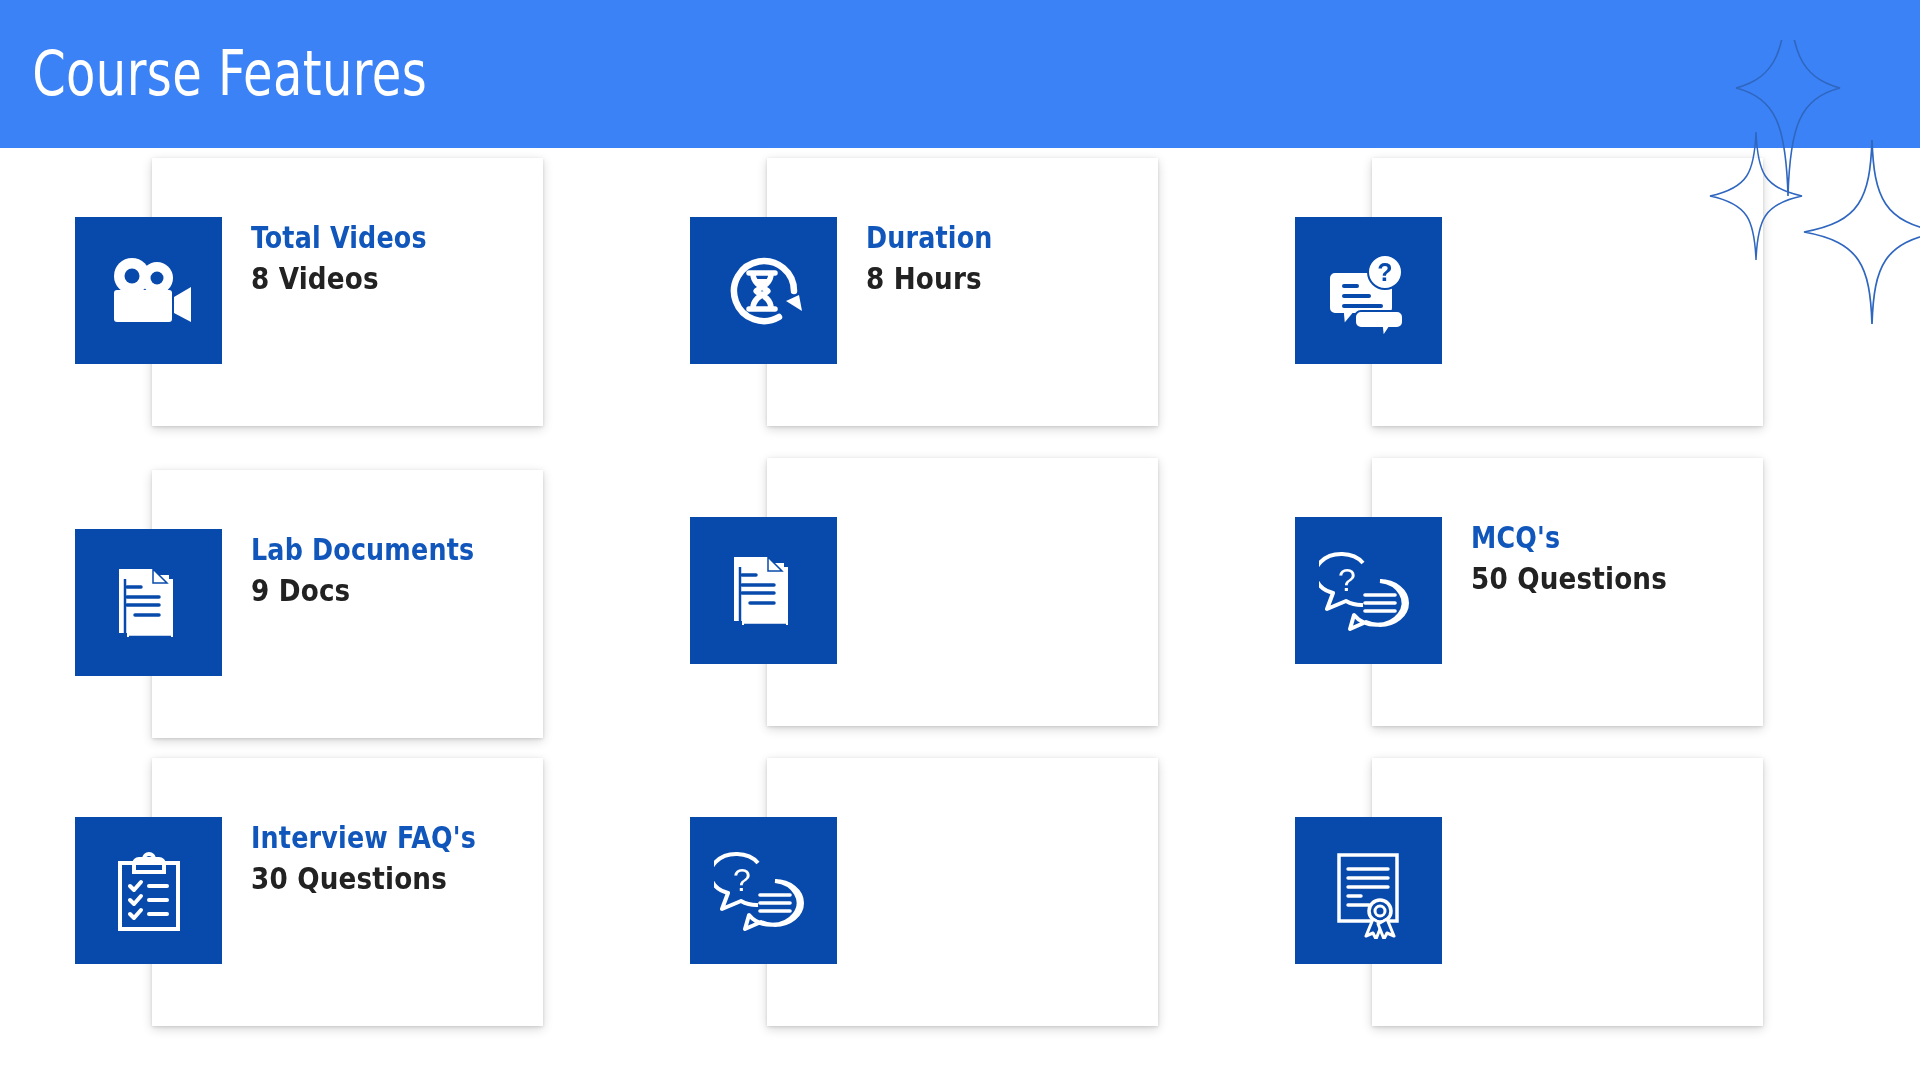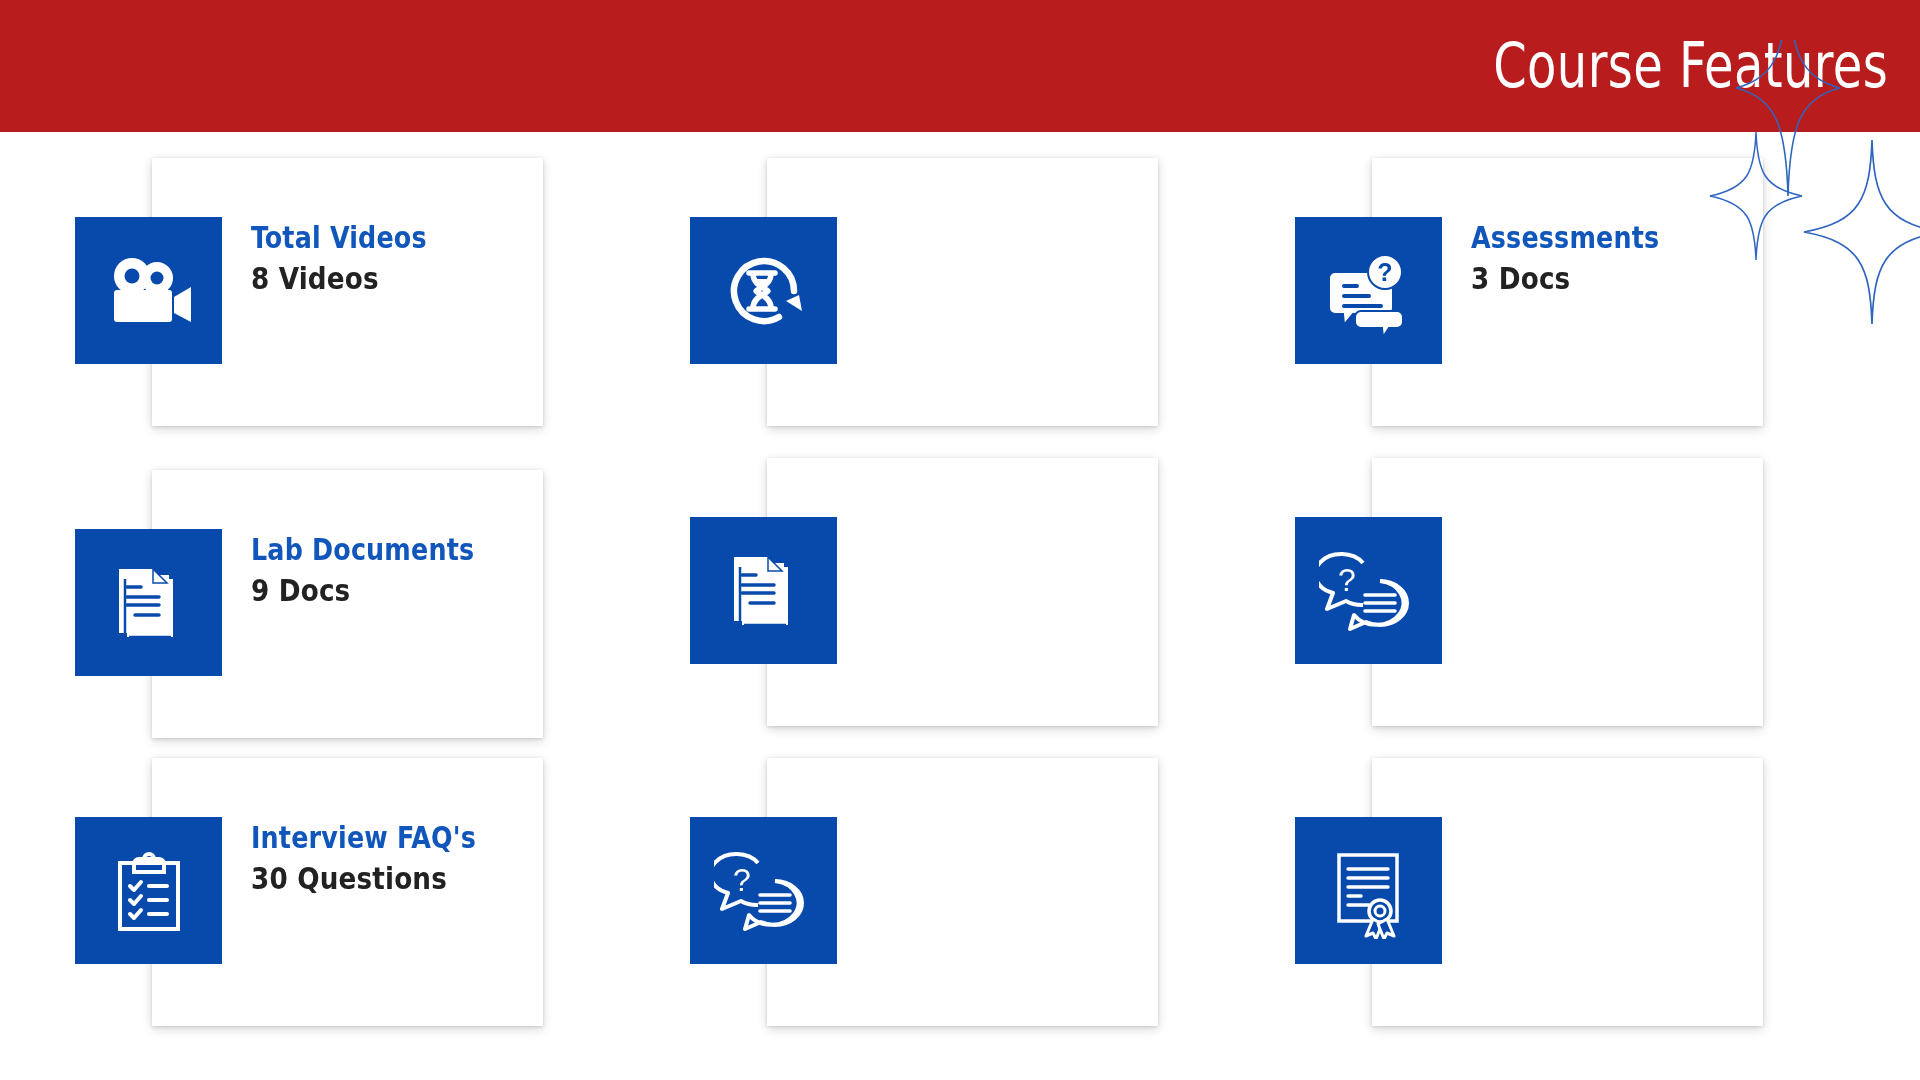--- a/index.html
+++ b/index.html
@@ -13,25 +13,25 @@
     overflow: hidden;
     font-family: "Liberation Sans", sans-serif;
     position: relative;
   }
 
   
   .header {
     position: absolute;
     left: 0; top: 0;
     width: 1920px;
-    height: 132px;
-    background: #b91c1c;
+    height: 148px;
+    background: #3b82f6;
     display: flex;
     align-items: center;
-    justify-content: flex-end;
+    justify-content: flex-start;
     overflow: hidden;
     z-index: 5;
   }
   .header-title {
     color: #ffffff;
     font-family: "Liberation Sans Narrow", "DejaVu Sans Condensed", "Liberation Sans", sans-serif;
     font-size: 62px;
     font-weight: 400;
     letter-spacing: 0.5px;
     transform: scaleX(0.86);
@@ -177,20 +177,24 @@
         <path d="M70 58 L83 52 L86 68 Z" fill="#ffffff"></path>
         <g fill="none" stroke="#ffffff" stroke-width="5.5" stroke-linecap="round" stroke-linejoin="round">
           <line x1="33" y1="30" x2="59" y2="30"></line>
           <line x1="33" y1="66" x2="59" y2="66"></line>
           <path d="M37 31 C37 43, 52 46, 52 48 C52 50, 37 53, 37 65"></path>
           <path d="M55 31 C55 43, 40 46, 40 48 C40 50, 55 53, 55 65"></path>
         </g>
         <path d="M40 36 L52 36 L46 43 Z" fill="#ffffff"></path>
       </svg>
     </div>
+    <div class="card-text">
+      <div class="card-title">Duration</div>
+      <div class="card-value">8 Hours</div>
+    </div>
   </div>
 
   <div class="card-wrap" style="left:1295px; top:40px;">
     <div class="card"></div>
     <div class="icon-box">
       <svg width="100" height="100" viewBox="0 0 100 100">
         <g fill="#ffffff" stroke="#0849ac" stroke-width="2">
           <path d="M16 31 h52 a6 6 0 0 1 6 6 v30 a6 6 0 0 1 -6 6 h-34 l-9 11 l-1 -11 h-8 a6 6 0 0 1 -6 -6 v-30 a6 6 0 0 1 6 -6 z"></path>
         </g>
         <g stroke="#0849ac" stroke-width="4" stroke-linecap="round">
@@ -199,24 +203,20 @@
           <line x1="25" y1="65" x2="62" y2="65"></line>
         </g>
         <g fill="#ffffff" stroke="#0849ac" stroke-width="2">
           <circle cx="66" cy="31" r="17"></circle>
         </g>
         <text x="66" y="40" font-family="'Liberation Sans', sans-serif" font-size="25" font-weight="bold" fill="#0849ac" text-anchor="middle">?</text>
         <g fill="#ffffff" stroke="#0849ac" stroke-width="2">
           <path d="M42 70 h36 a6 6 0 0 1 6 6 v5 a6 6 0 0 1 -6 6 h-8 l-6 9 l-1 -9 h-21 a6 6 0 0 1 -6 -6 v-5 a6 6 0 0 1 6 -6 z"></path>
         </g>
       </svg>
-    </div>
-    <div class="card-text">
-      <div class="card-title">Assessments</div>
-      <div class="card-value">3 Docs</div>
     </div>
   </div>
 
   <div class="card-wrap" style="left:75px; top:352px;">
     <div class="card"></div>
     <div class="icon-box">
       <svg width="96" height="96" viewBox="0 0 96 96">
         <g fill="#ffffff">
           <rect x="26" y="24" width="46" height="58"></rect>
           <rect x="22" y="20" width="46" height="58"></rect>
@@ -275,20 +275,24 @@
         <text x="28" y="50" font-family="'Liberation Sans', sans-serif" font-size="32" font-weight="500" fill="#ffffff" text-anchor="middle">?</text>
         <g fill="none" stroke="#ffffff" stroke-width="4" stroke-linejoin="round">
           <path d="M61 40 a27 22 0 1 1 -26 34 l-4 14 l16 -7 a34 34 0 0 0 14 3 a27 22 0 0 0 0 -44"></path>
         </g>
         <g stroke="#ffffff" stroke-width="3.6" stroke-linecap="round">
           <line x1="46" y1="54" x2="76" y2="54"></line>
           <line x1="46" y1="62" x2="76" y2="62"></line>
           <line x1="46" y1="70" x2="76" y2="70"></line>
         </g>
       </svg>
+    </div>
+    <div class="card-text">
+      <div class="card-title">MCQ's</div>
+      <div class="card-value">50 Questions</div>
     </div>
   </div>
 
   <div class="card-wrap" style="left:75px; top:640px;text-decoration:underline;">
     <div class="card"></div>
     <div class="icon-box">
       <svg width="96" height="96" viewBox="0 0 96 96">
         <g fill="none" stroke="#ffffff" stroke-width="4">
           <rect x="19" y="20" width="58" height="66"></rect>
           <path d="M38 16 h20 a5 5 0 0 1 5 5 v8 h-30 v-8 a5 5 0 0 1 5 -5 z"></path>

